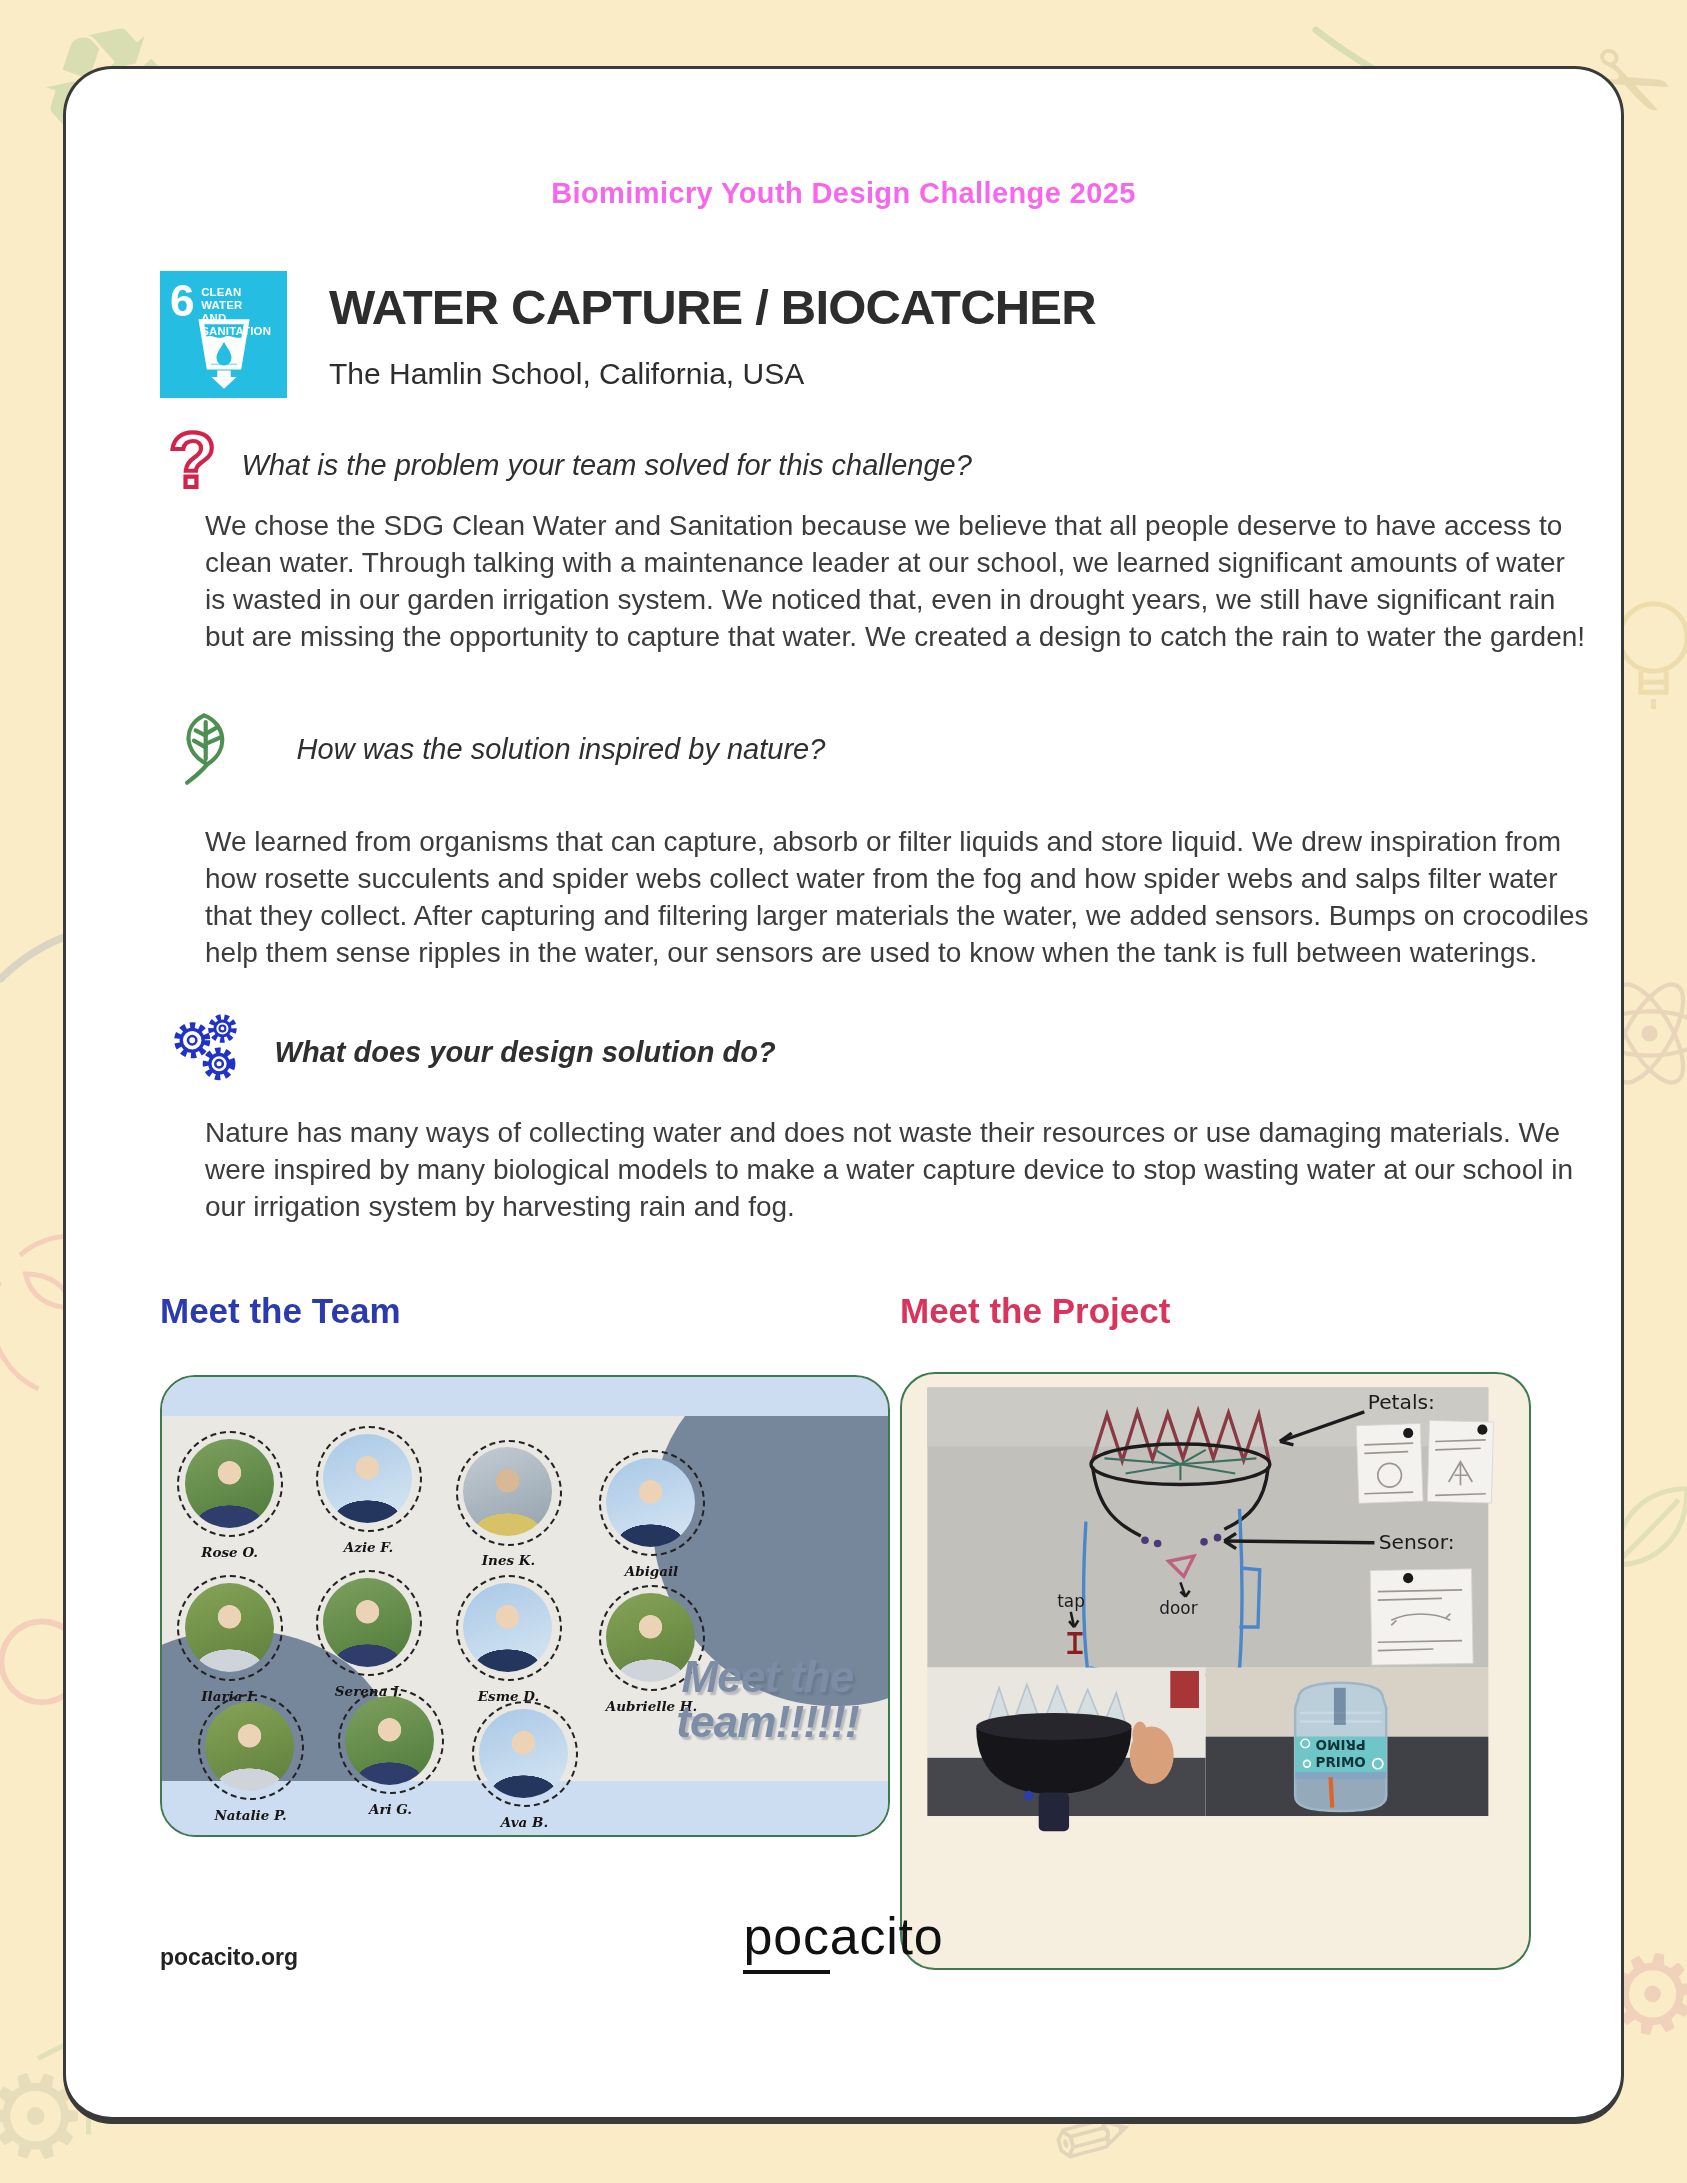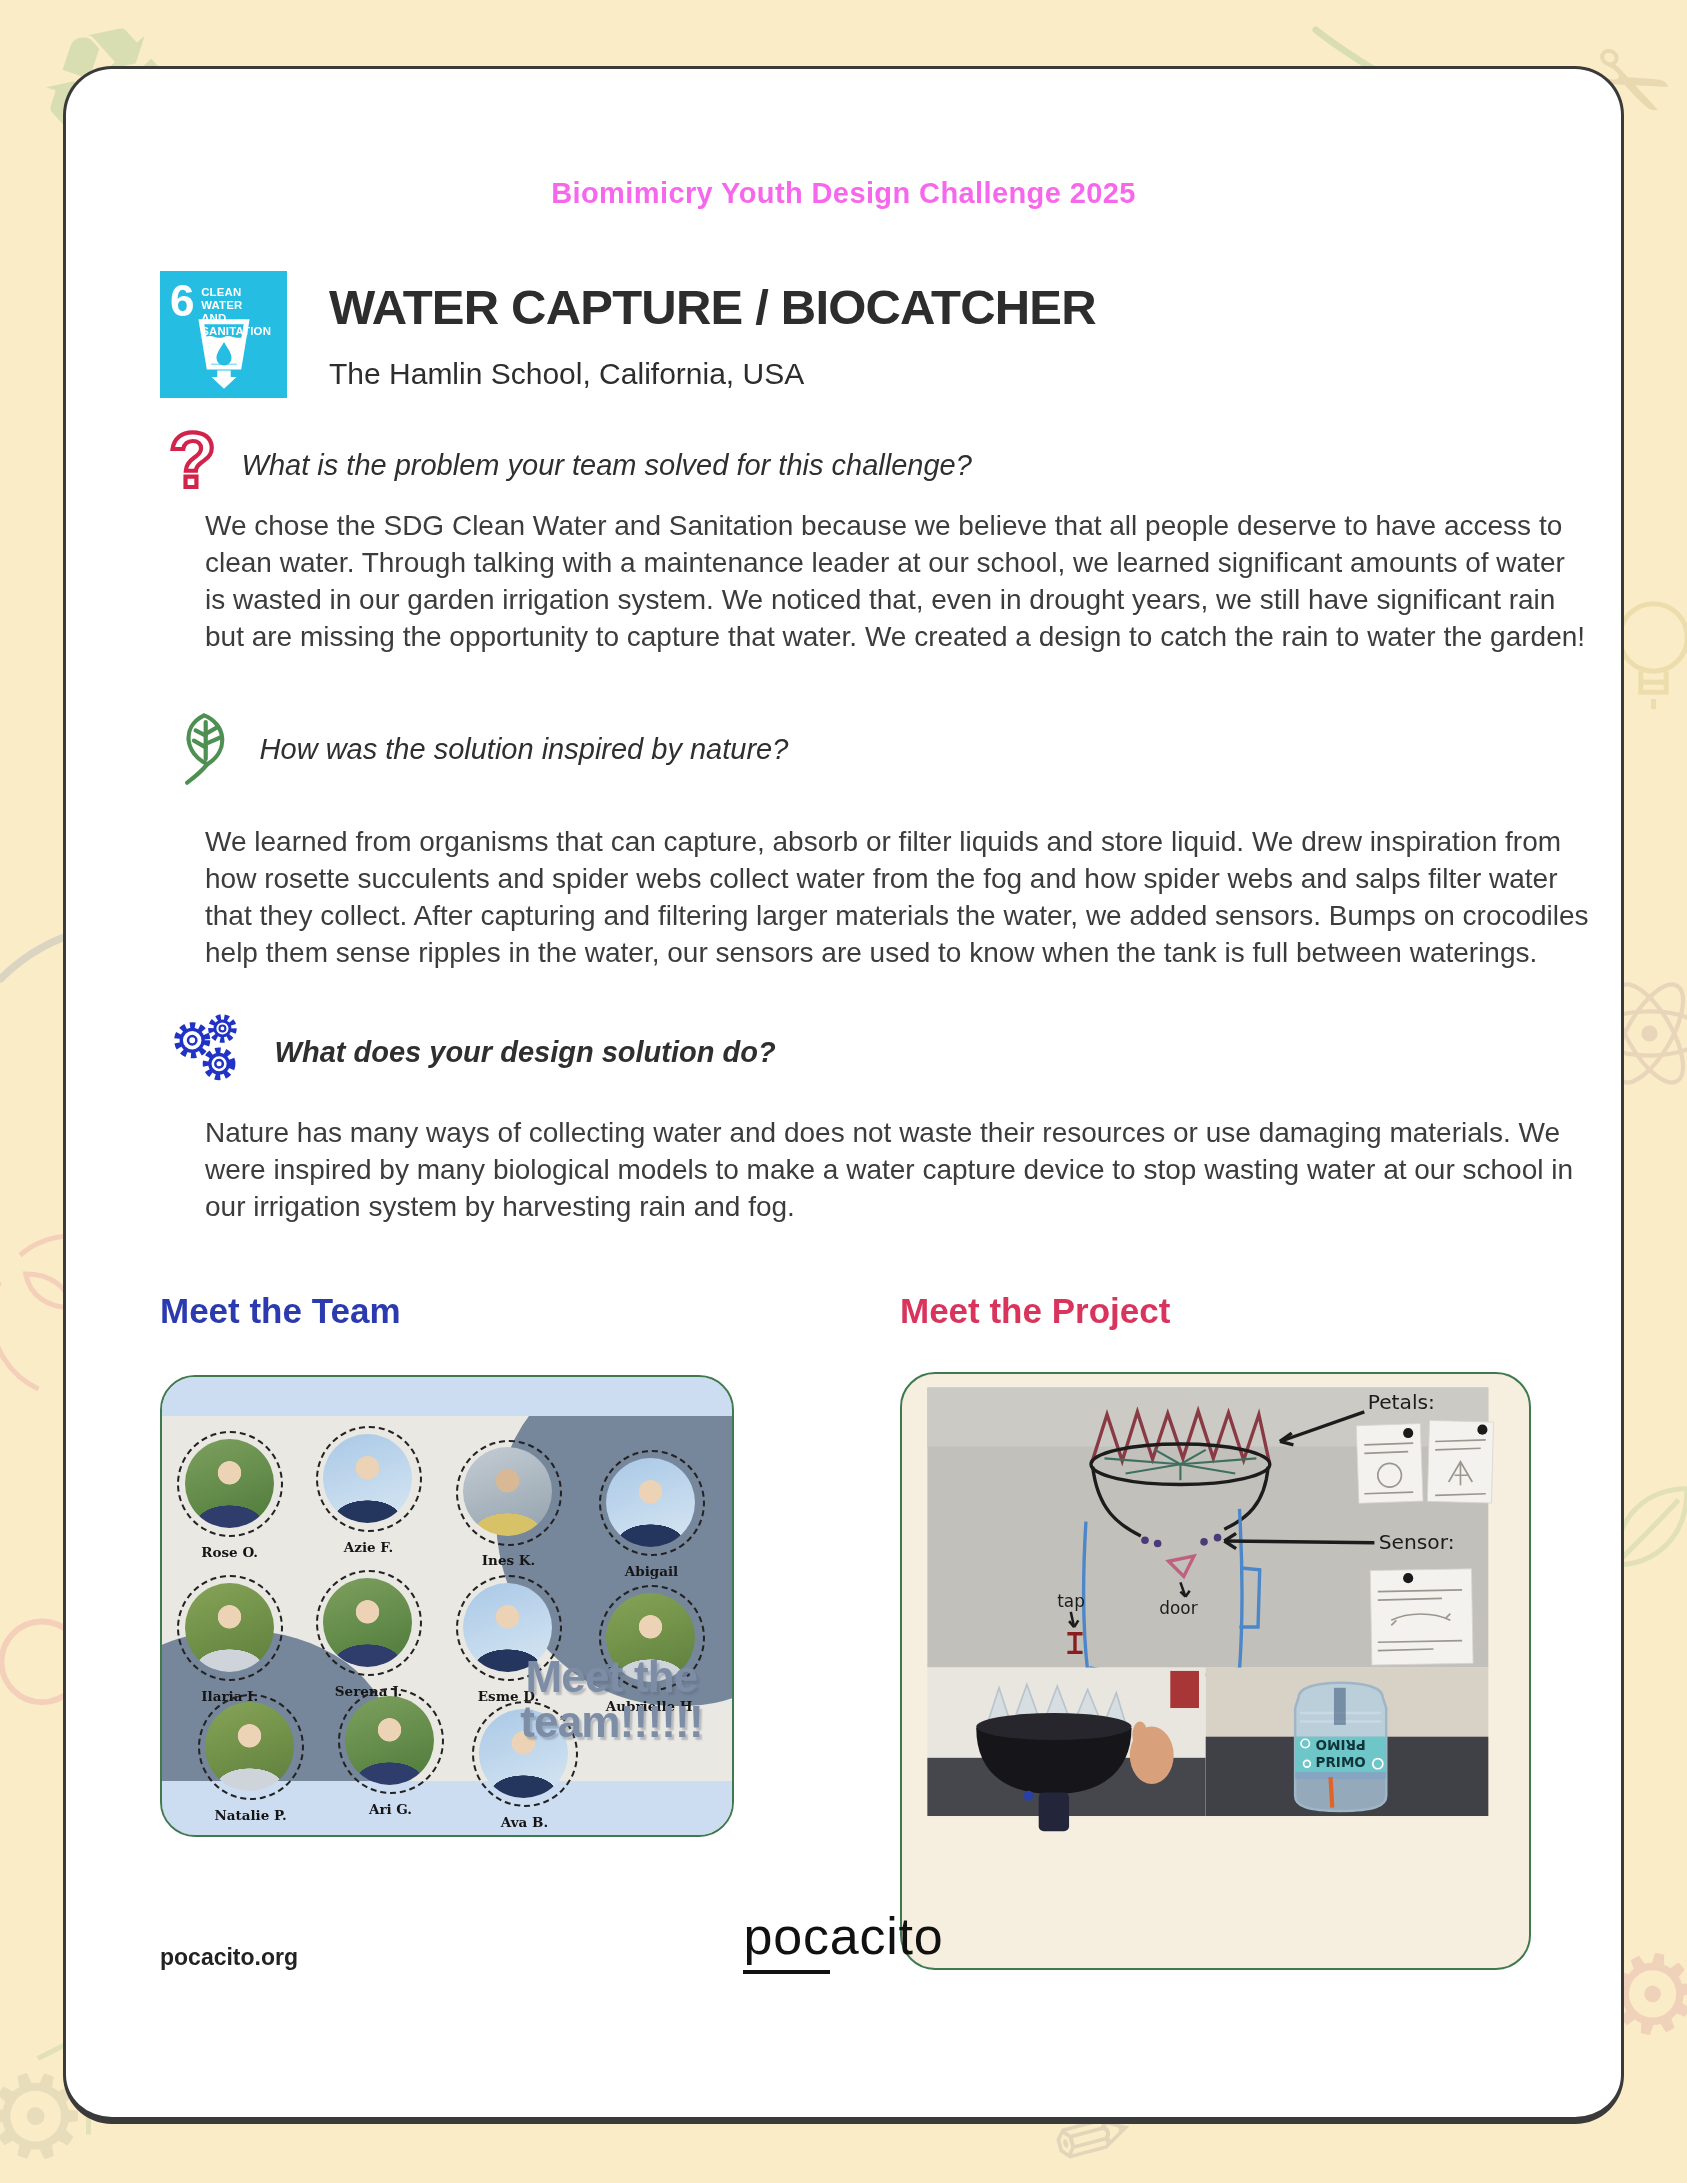--- a/index.html
+++ b/index.html
@@ -38,22 +38,22 @@
   .q-text { font-size: 29px; font-style: italic; color: #2f2f2f; margin-left: 23.6px; }
   .answer { position: absolute; left: 94px; width: 1384px; font-size: 28px; line-height: 1.32;
             color: #3c3c3c; margin-left: 45px; }
 
   
   .meet-heading { position: absolute; font-size: 35px; font-weight: 800; }
   .meet-team-h { left: 94px; top: 1222px; color: #2b3aae; }
   .meet-project-h { left: 834px; top: 1222px; color: #d9345c; }
 
   
-  .team-card { position: absolute; left: 94px; top: 1306px; width: 574px; height: 462px;
-               border: 2.5px solid #3f7a4f; border-radius: 35px; overflow: hidden; background: #eae8e3; }
+  .team-card { position: absolute; left: 94px; top: 1306px; width: 730px; height: 462px;
+               border: 2.5px solid #3f7a4f; border-radius: 35px; overflow: hidden; background: #eae8e3; font-style: italic; }
   .band { position: absolute; left: 0; right: 0; background: #ccddf1; }
   .band.top { top: 0; height: 39px; }
   .band.bottom { bottom: 0; height: 54px; }
   .blob { position: absolute; background: #76869b; }
   .blob-a { right: -101px; top: -25px; width: 337px; height: 354px; border-radius: 48% 40% 45% 55%; }
   .blob-b { left: -76px; top: 253px; width: 304px; height: 219px; border-radius: 50%; }
   .avatars { position: absolute; left: 0; top: 39px; right: 0; bottom: 54px; }
   .member { position: absolute; width: 127px; text-align: center; }
   .wreath { width: 106px; height: 106px; margin: 0 auto; border: 2.5px dashed #222;
             border-radius: 50%; padding: 5.9px; background: transparent; }
@@ -177,21 +177,21 @@
       </div>
 
       <div class="q-row" style="top: 354px;">
         <svg class="q-icon" width="51" height="84" viewBox="0 0 60 100">
           <text x="2" y="76" font-size="92" font-weight="700" font-family="Liberation Sans, sans-serif" fill="none" stroke="#d2234a" stroke-width="5">?</text>
         </svg>
         <div class="q-text">What is the problem your team solved for this challenge?</div>
       </div>
       <div class="answer" style="top: 439px;">We chose the SDG Clean Water and Sanitation because we believe that all people deserve to have access to clean water. Through talking with a maintenance leader at our school, we learned significant amounts of water is wasted in our garden irrigation system. We noticed that, even in drought years, we still have significant rain but are missing the opportunity to capture that water.  We created a design to catch the rain to water the garden!</div>
 
-      <div class="q-row" style="top: 641px;">
+      <div class="q-row" style="top: 641px; gap: 37px;">
         <svg class="q-icon" width="69" height="78" viewBox="0 0 82 92">
           <g fill="none" stroke="#4e8f52" stroke-width="5" stroke-linecap="round">
             <path d="M44,6 C70,16 74,48 48,64 C22,52 16,20 44,6 Z"></path>
             <path d="M48,64 C40,74 32,80 24,86"></path>
             <path d="M46,14 L46,58"></path>
             <path d="M46,28 L60,20"></path>
               <path d="M46,40 L64,32"></path>
             <path d="M46,30 L34,24"></path>
               <path d="M46,44 L32,36"></path>
           </g>

